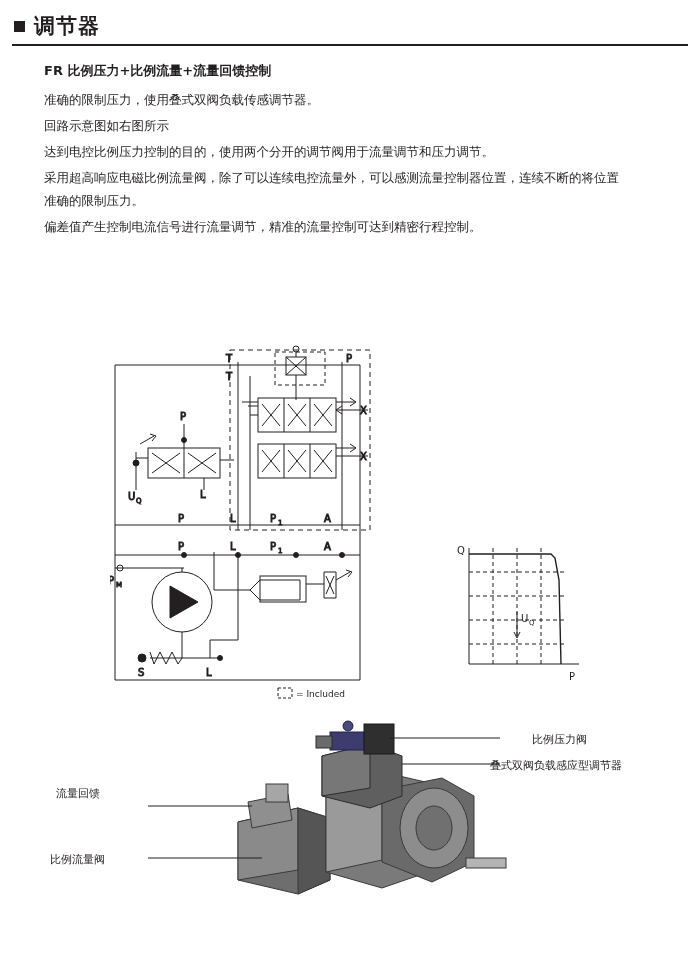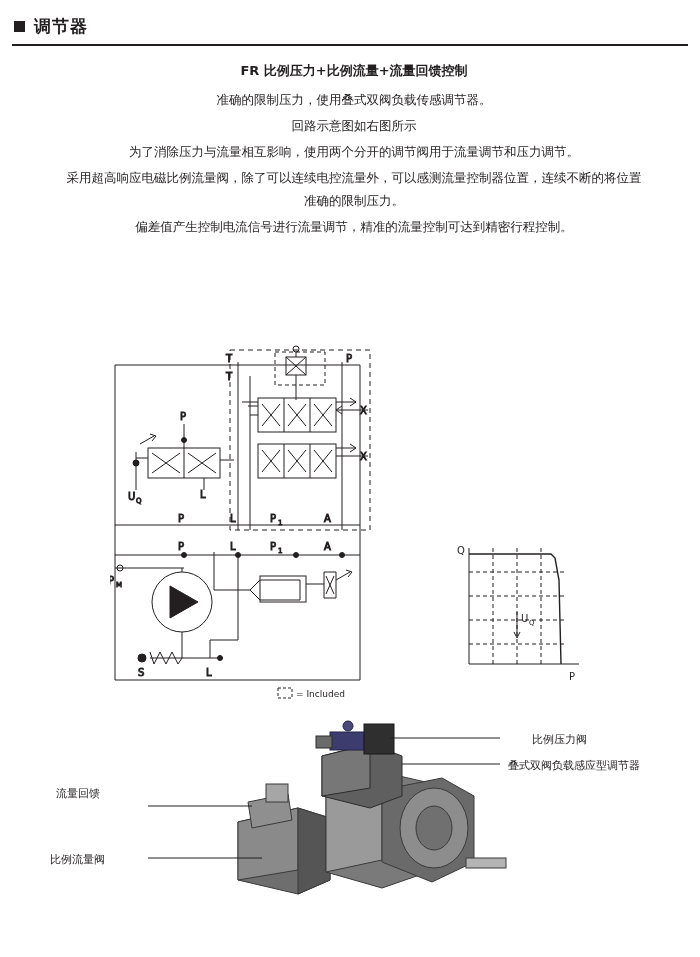--- a/index.html
+++ b/index.html
@@ -34,21 +34,21 @@
     box-sizing: border-box;
   }
   .header-marker {
     width: 11px;
     height: 11px;
     background: #231f20;
     margin-right: 9px;
     flex: 0 0 auto;
   }
   .header-title {
-    font-size: 17px;
+    font-size: 21px;
     font-weight: bold;
     letter-spacing: 1px;
     color: #231f20;
   }
   .header-rule {
     position: absolute;
     left: 12px;
     top: 44px;
     width: 676px;
     height: 2px;
@@ -60,21 +60,21 @@
     position: absolute;
     left: 44px;
     top: 60px;
     width: 620px;
   }
   .para {
     font-size: 12.5px;
     line-height: 21px;
     color: #231f20;
     margin: 0 0 5px 0;
-    text-align: center;
+    text-align: left;
   }
   .para.lead {
     font-weight: bold;
     font-size: 13px;
     margin-bottom: 8px;
   }
   .para.tight {
     margin-bottom: 2px;
   }
 
@@ -119,21 +119,21 @@
   <div class="header">
     <div class="header-marker"></div>
     <div class="header-title">调节器</div>
   </div>
   <div class="header-rule"></div>
 
   <div class="text-block">
     <p class="para lead">FR 比例压力+比例流量+流量回馈控制</p>
     <p class="para">准确的限制压力，使用叠式双阀负载传感调节器。</p>
     <p class="para">回路示意图如右图所示</p>
-    <p class="para">为了消除压力与流量相互影响，使用两个分开的调节阀用于流量调节和压力调节。</p>
+    <p class="para">达到电控比例压力控制的目的，使用两个分开的调节阀用于流量调节和压力调节。</p>
     <p class="para tight">采用超高响应电磁比例流量阀，除了可以连续电控流量外，可以感测流量控制器位置，连续不断的将位置</p>
     <p class="para">准确的限制压力。</p>
     <p class="para">偏差值产生控制电流信号进行流量调节，精准的流量控制可达到精密行程控制。</p>
   </div>
 
   <div class="schematic">
     <svg width="460" height="360" viewBox="0 0 460 360">
       <g fill="none" stroke="#231f20" stroke-width="1">
 
         <path d="M5,25 L5,340 L250,340 L250,25 Z"></path>
@@ -320,18 +320,18 @@
 
       <g stroke="#231f20" stroke-width="1" fill="none">
         <path d="M360,28 L470,28"></path>
         <path d="M372,54 L470,54"></path>
         <path d="M222,96 L118,96"></path>
         <path d="M232,148 L118,148"></path>
       </g>
     </svg>
 
     <div class="callout-label" style="left:478px; top:22px;margin-left:24px;">比例压力阀</div>
-    <div class="callout-label" style="left:478px; top:48px;">叠式双阀负载感应型调节器</div>
+    <div class="callout-label" style="left:460px; top:48px;">叠式双阀负载感应型调节器</div>
     <div class="callout-label" style="left:26px; top:76px;">流量回馈</div>
     <div class="callout-label" style="left:20px; top:142px;">比例流量阀</div>
   </div>
 
 </div>
 
 </body></html>

